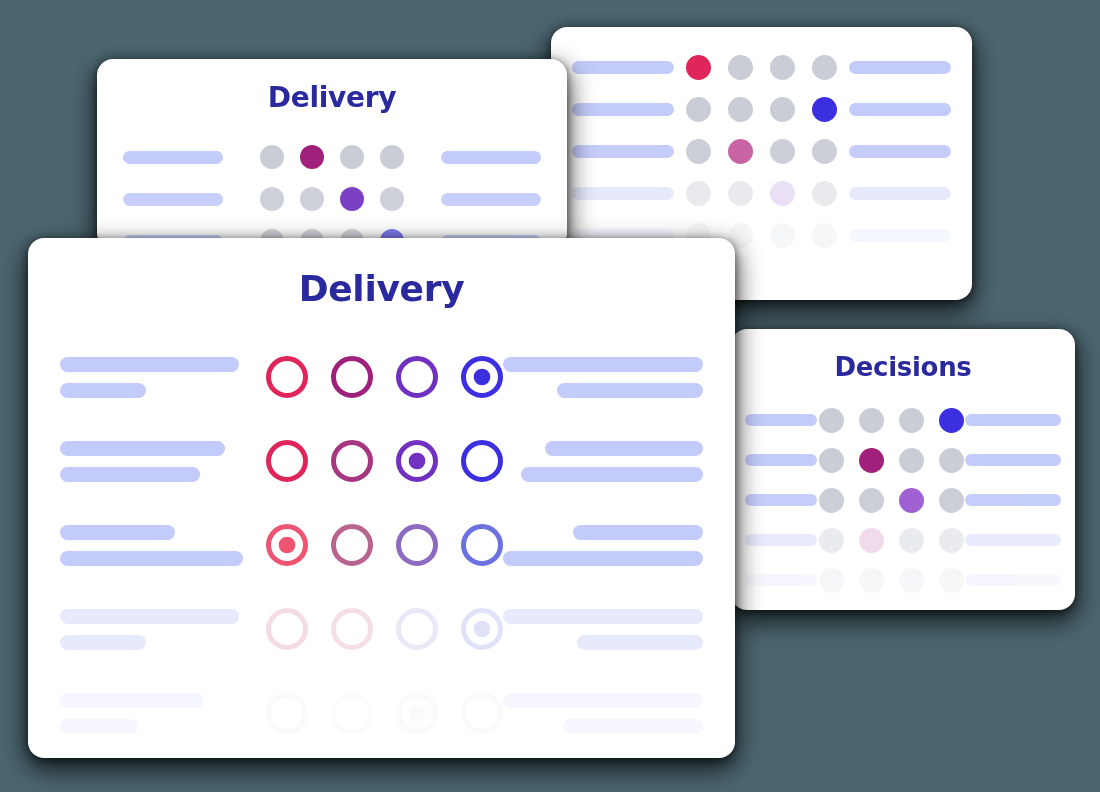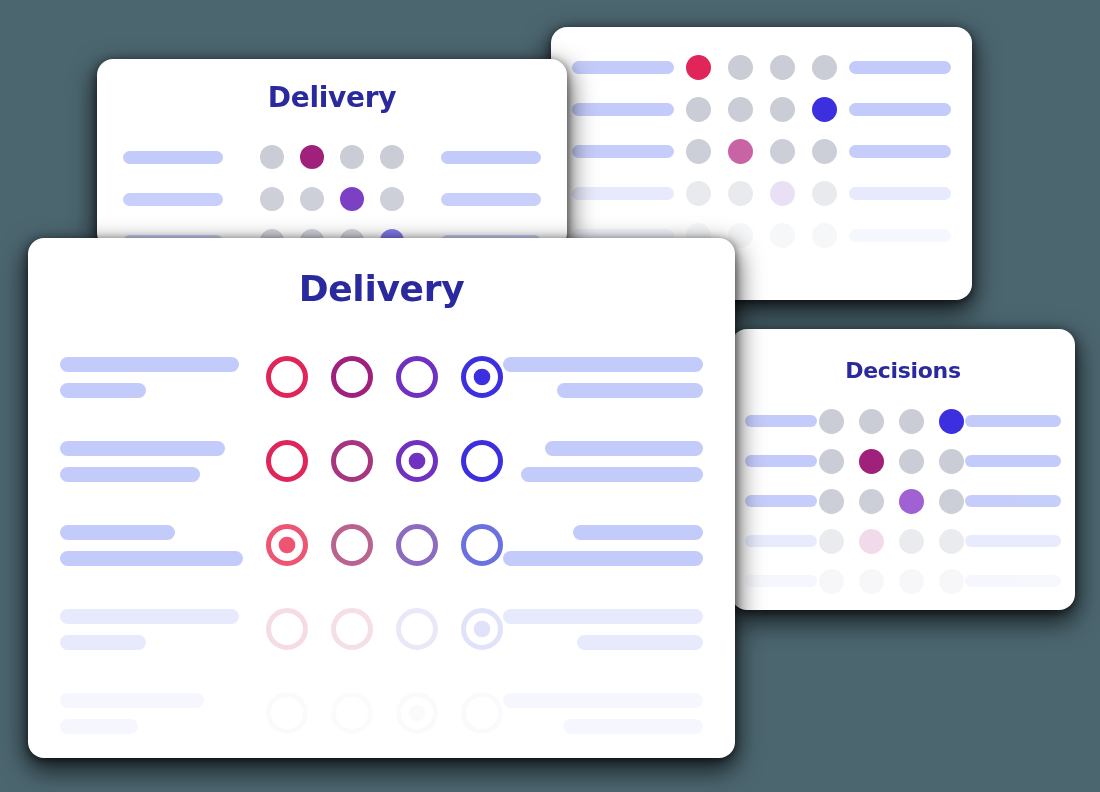--- a/index.html
+++ b/index.html
@@ -40,21 +40,21 @@
   }
 
   
   .card-communication { left: 551px; top: 27px;  width: 421px; height: 273px; z-index: 1; }
   .card-delivery      { left: 97px;  top: 59px;  width: 470px; height: 190px; z-index: 2; }
   .card-decisions     { left: 731px; top: 329px; width: 344px; height: 281px; z-index: 3; }
   .card-planning      { left: 28px;  top: 238px; width: 707px; height: 520px; z-index: 4; }
 
   .card-communication .card-title { font-size: 30px; margin-top: 24px; }
   .card-delivery      .card-title { font-size: 28px; margin-top: 22px; }
-  .card-decisions     .card-title { font-size: 22px; margin-top: 29px; }
+  .card-decisions     .card-title { font-size: 26px; margin-top: 23px; }
   .card-planning      .card-title { font-size: 36px; margin-top: 30px; }
 
   
   .rows { width: 100%; }
 
   .row {
     display: flex;
     align-items: center;
     width: 100%;
   }

